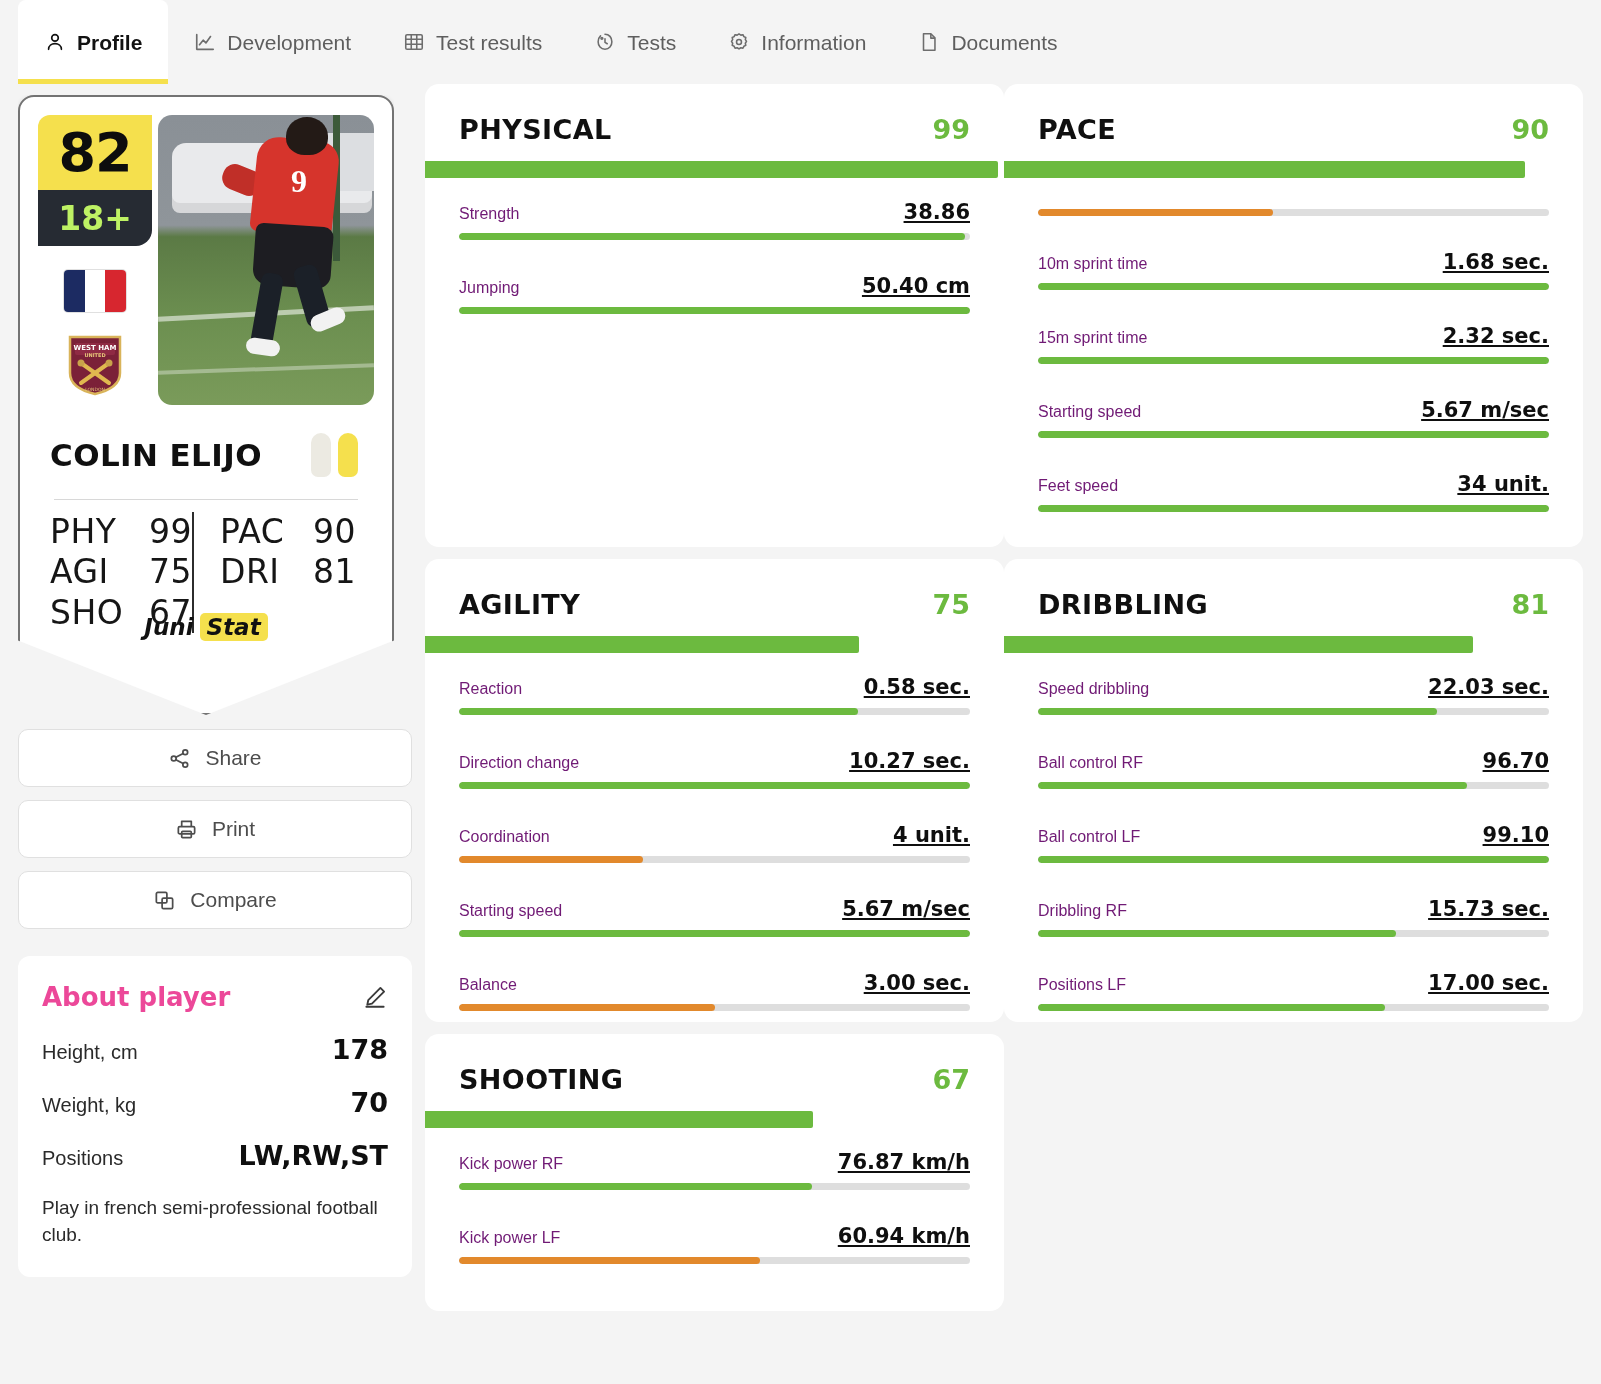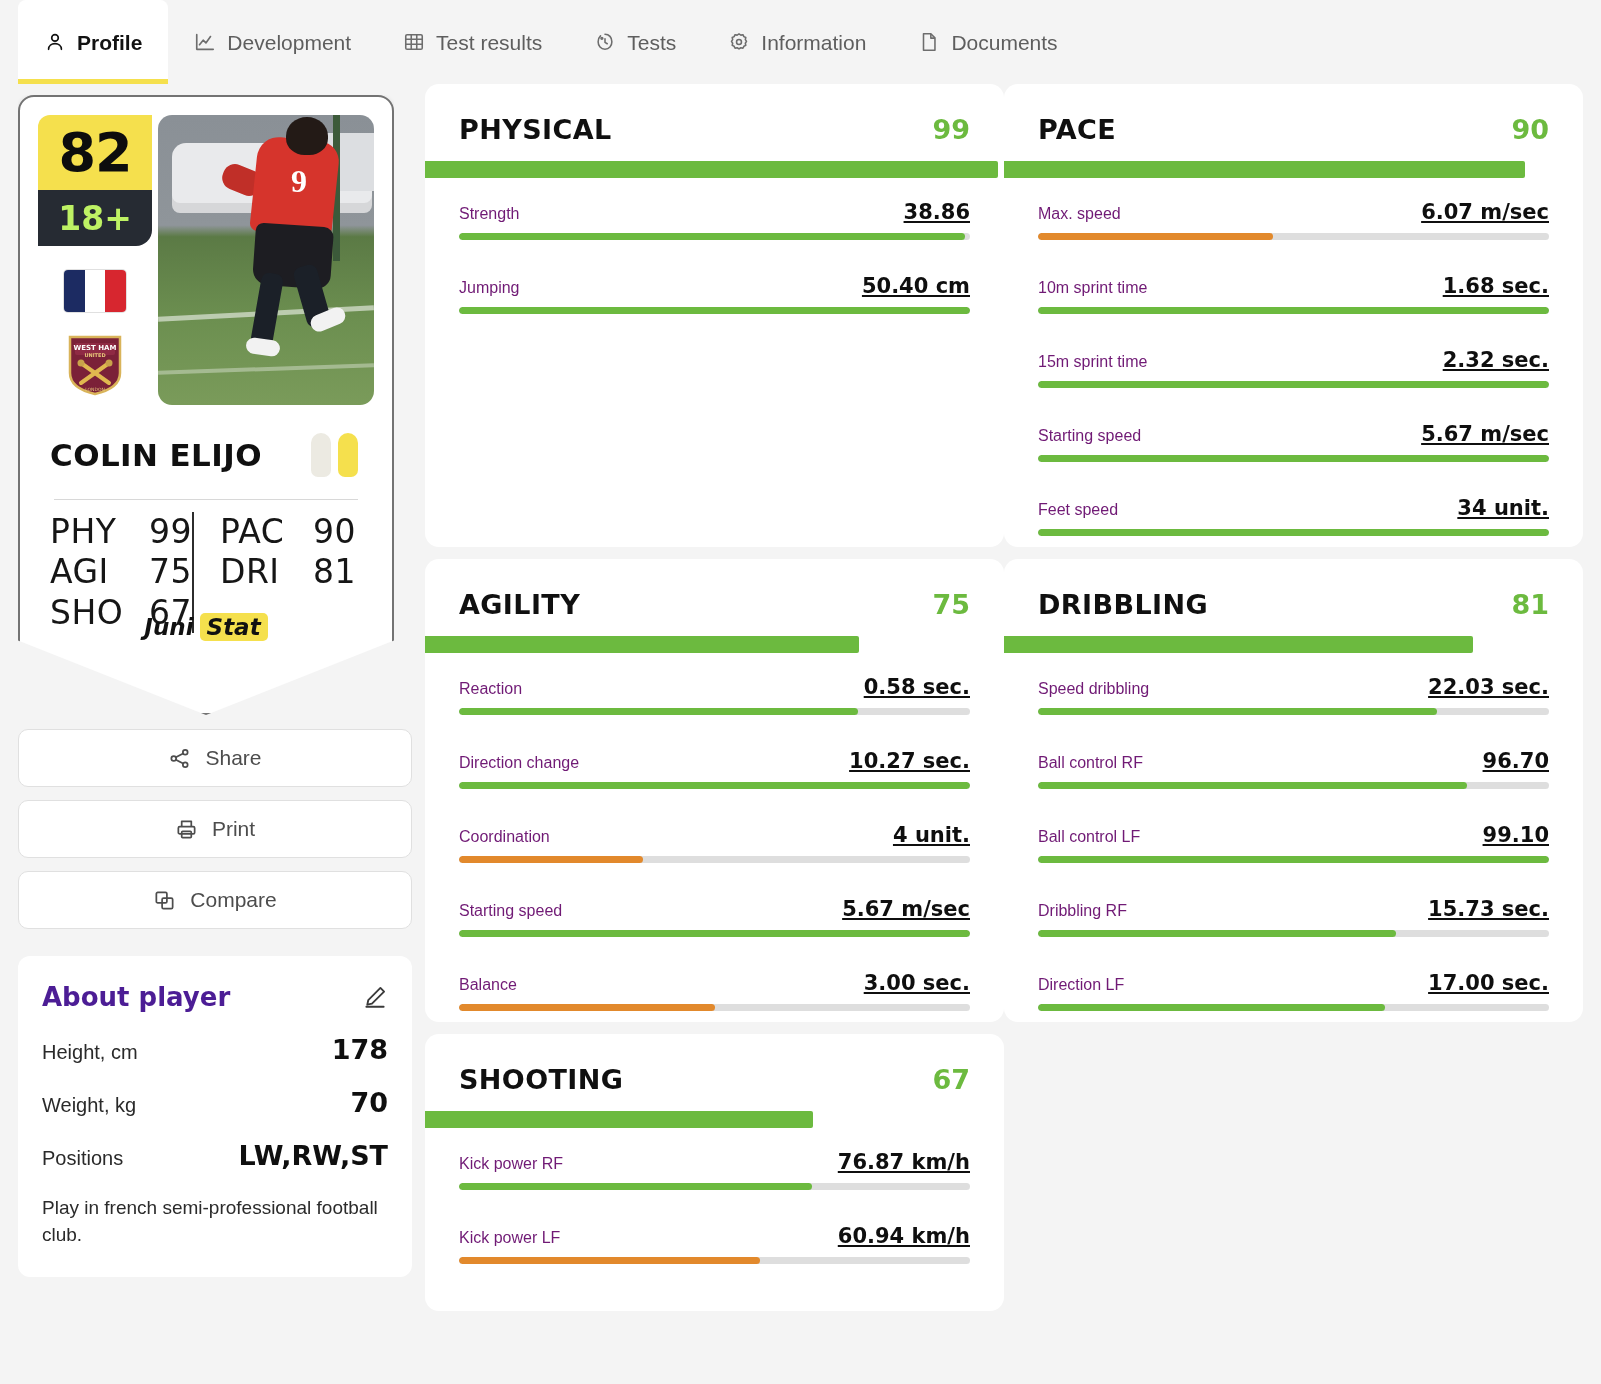--- a/index.html
+++ b/index.html
@@ -186,21 +186,21 @@
     font-size: 21px; color: #4d4d4d; cursor: pointer;
   }
   .sbtn svg { width: 23px; height: 23px; display:block; }
 
   
   .about {
     margin-top: 27px; background:#fff; border-radius: 12px;
     padding: 26px 24px 28px 24px;
   }
   .about-head { display:flex; align-items:center; justify-content: space-between; }
-  .about-title { font-size: 26px; font-weight: 800; color:#4c1d95; font-family:"DejaVu Sans", sans-serif;}
+  .about-title { font-size: 26px; font-weight: 800; color:#ec4899; font-family:"DejaVu Sans", sans-serif;}
   .about-edit { width: 26px; height: 26px; cursor:pointer; }
   .about-row {
     display:flex; align-items: baseline; justify-content: space-between;
     margin-top: 22px;
   }
   .about-row .k { font-size: 20px; color:#2a2a2a; }
   .about-row .v { font-size: 27px; font-weight: 800; color:#0f0f0f; font-family:"DejaVu Sans", sans-serif;}
   .about-note { margin-top: 24px; font-size: 19px; color:#2b2b2b; line-height: 1.42; }
 
   
@@ -574,24 +574,20 @@
       <div class="panel" style="height:463px">
           <div class="panel-head">
             <div class="panel-title">PACE</div>
             <div class="panel-score">90</div>
           </div>
           <div class="panel-bar">
             <div class="fill" style="width: 90%;"></div>
           </div>
           <div class="panel-body">
             <div class="mrow">
-              <div class="mrow-line">
-                <span class="mrow-label">Max. speed</span>
-                <span class="mrow-value">6.07 m/sec</span>
-              </div>
               <div class="mtrack">
                 <div class="mfill" style="width: 46%; background: rgb(226, 137, 44);"></div>
               </div>
             </div>
             <div class="mrow">
               <div class="mrow-line">
                 <span class="mrow-label">10m sprint time</span>
                 <span class="mrow-value">1.68 sec.</span>
               </div>
               <div class="mtrack">
@@ -667,21 +663,21 @@
               <div class="mrow-line">
                 <span class="mrow-label">Dribbling RF</span>
                 <span class="mrow-value">15.73 sec.</span>
               </div>
               <div class="mtrack">
                 <div class="mfill" style="width: 70%; background: rgb(108, 186, 63);"></div>
               </div>
             </div>
             <div class="mrow">
               <div class="mrow-line">
-                <span class="mrow-label">Direction LF</span>
+                <span class="mrow-label">Positions LF</span>
                 <span class="mrow-value">17.00 sec.</span>
               </div>
               <div class="mtrack">
                 <div class="mfill" style="width: 68%; background: rgb(108, 186, 63);"></div>
               </div>
             </div>
           </div>
         </div>
     </div>
   </div>

